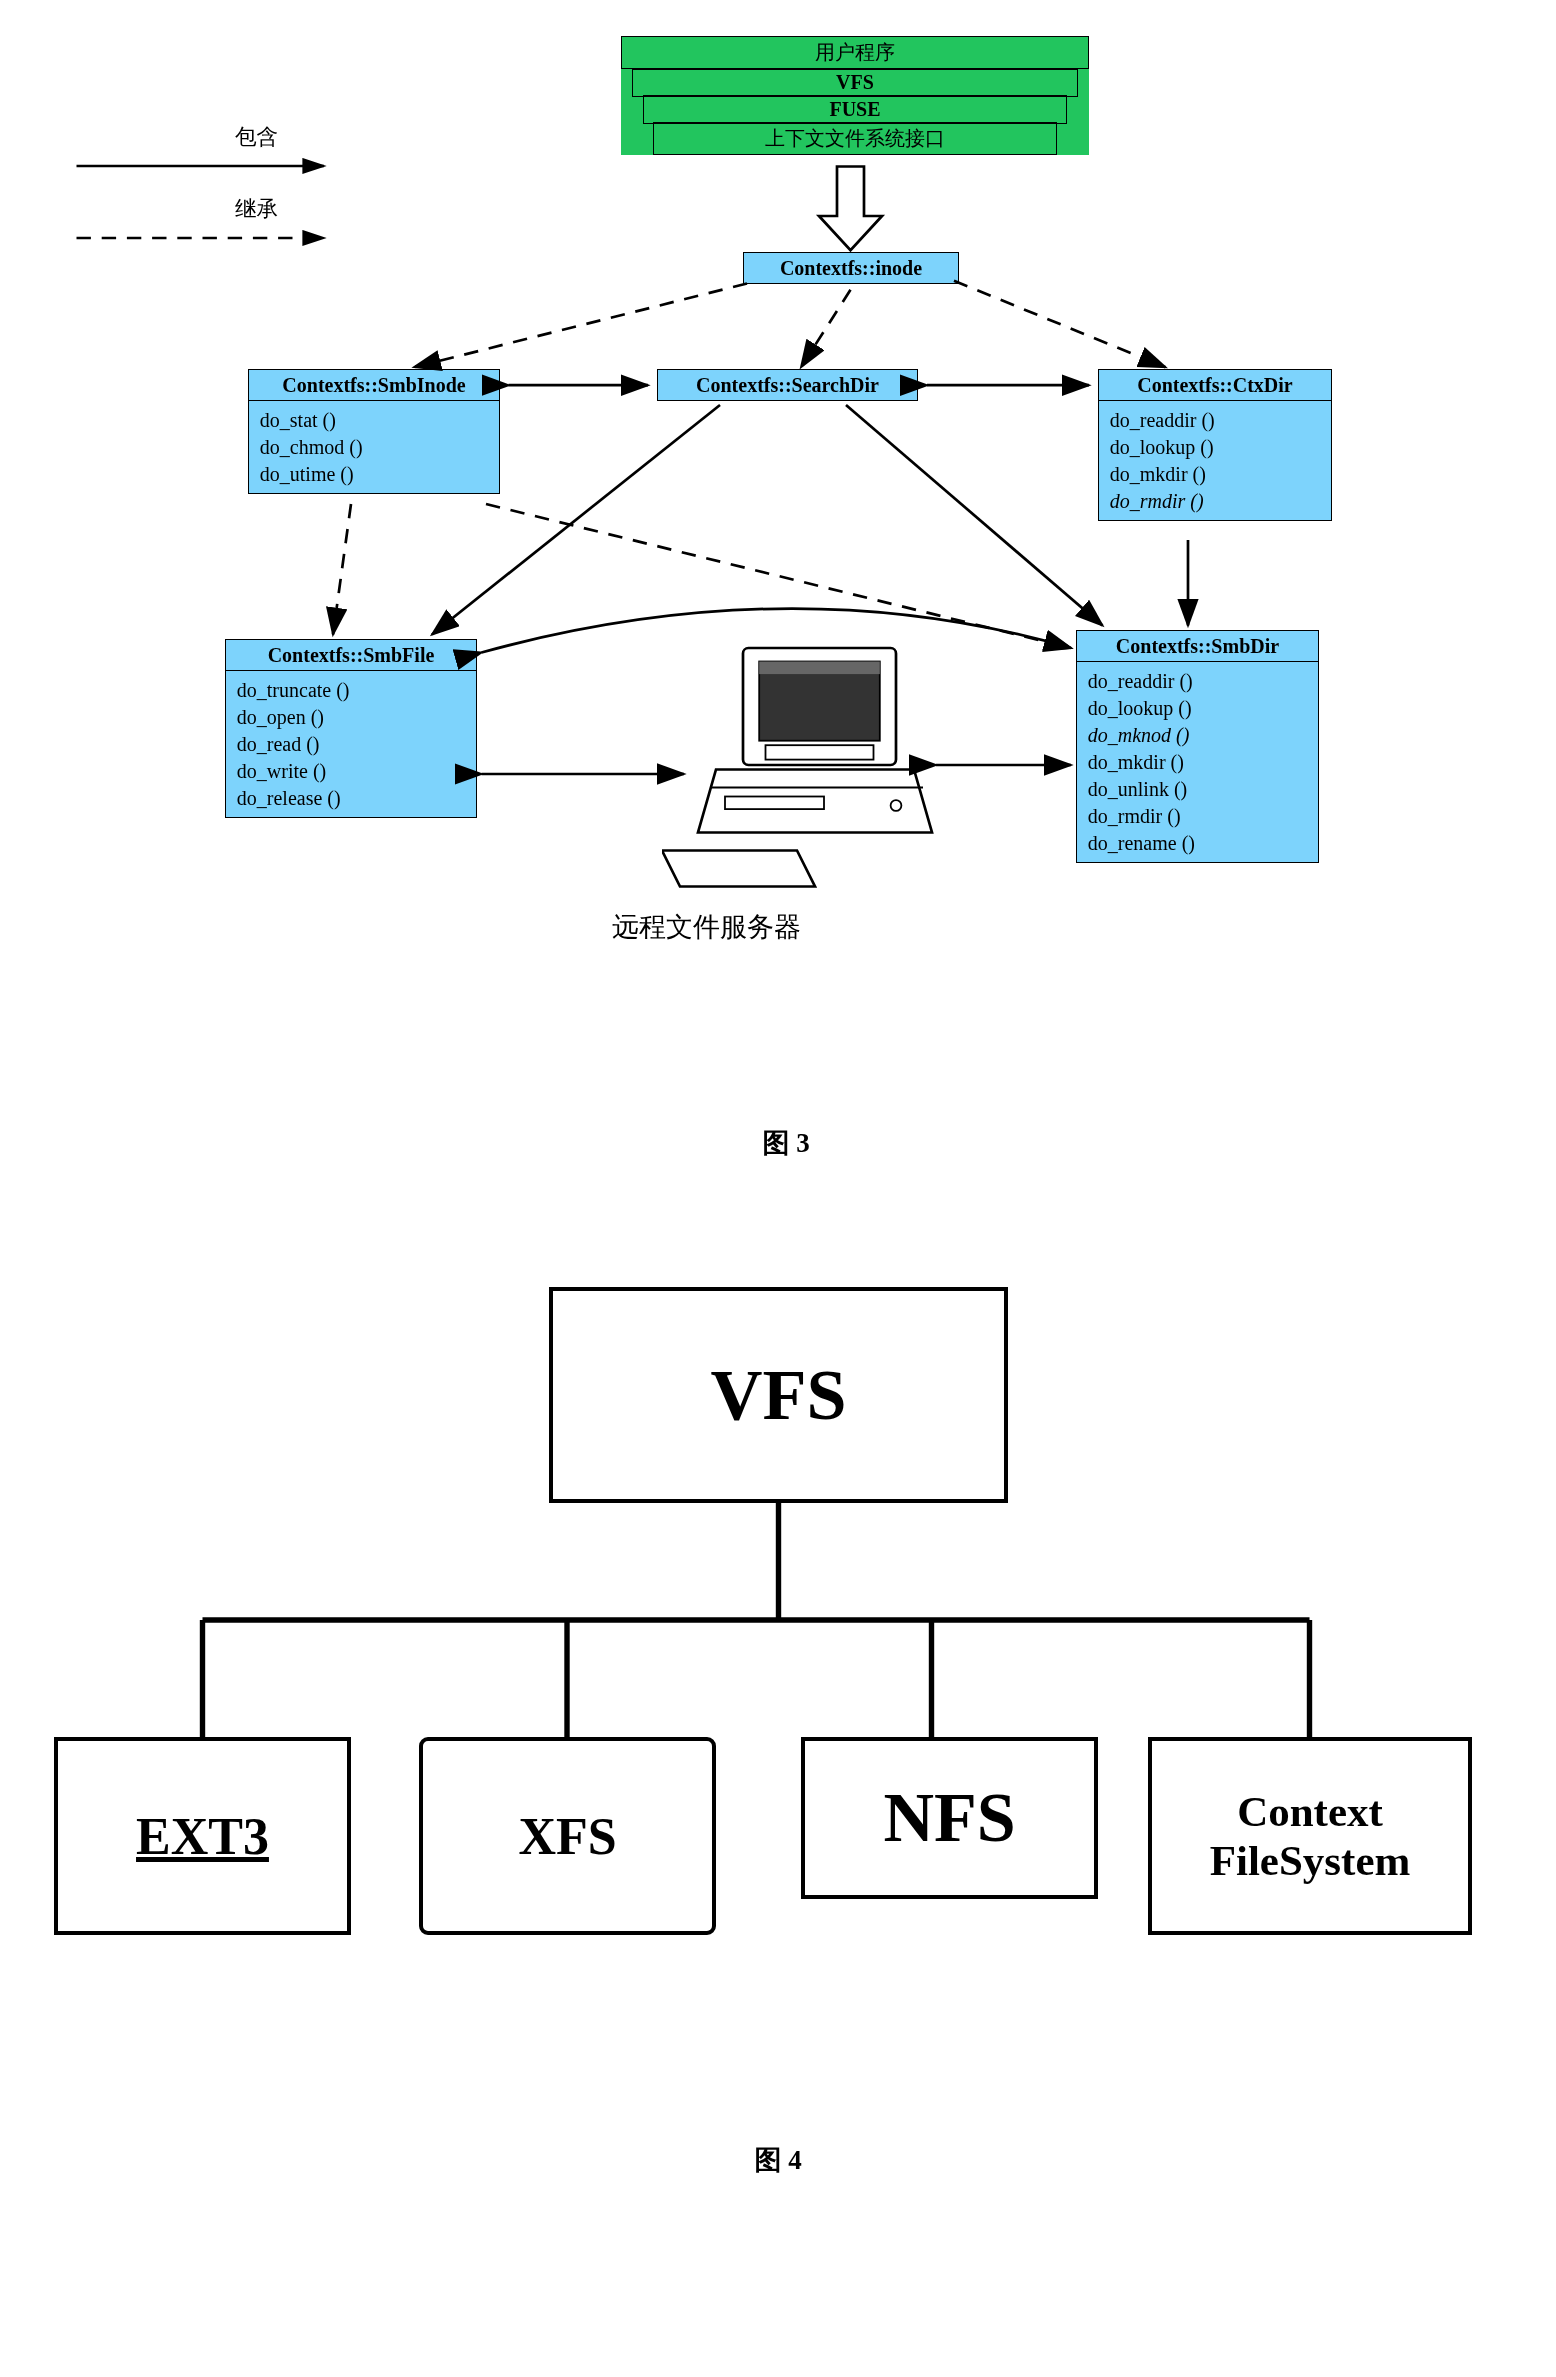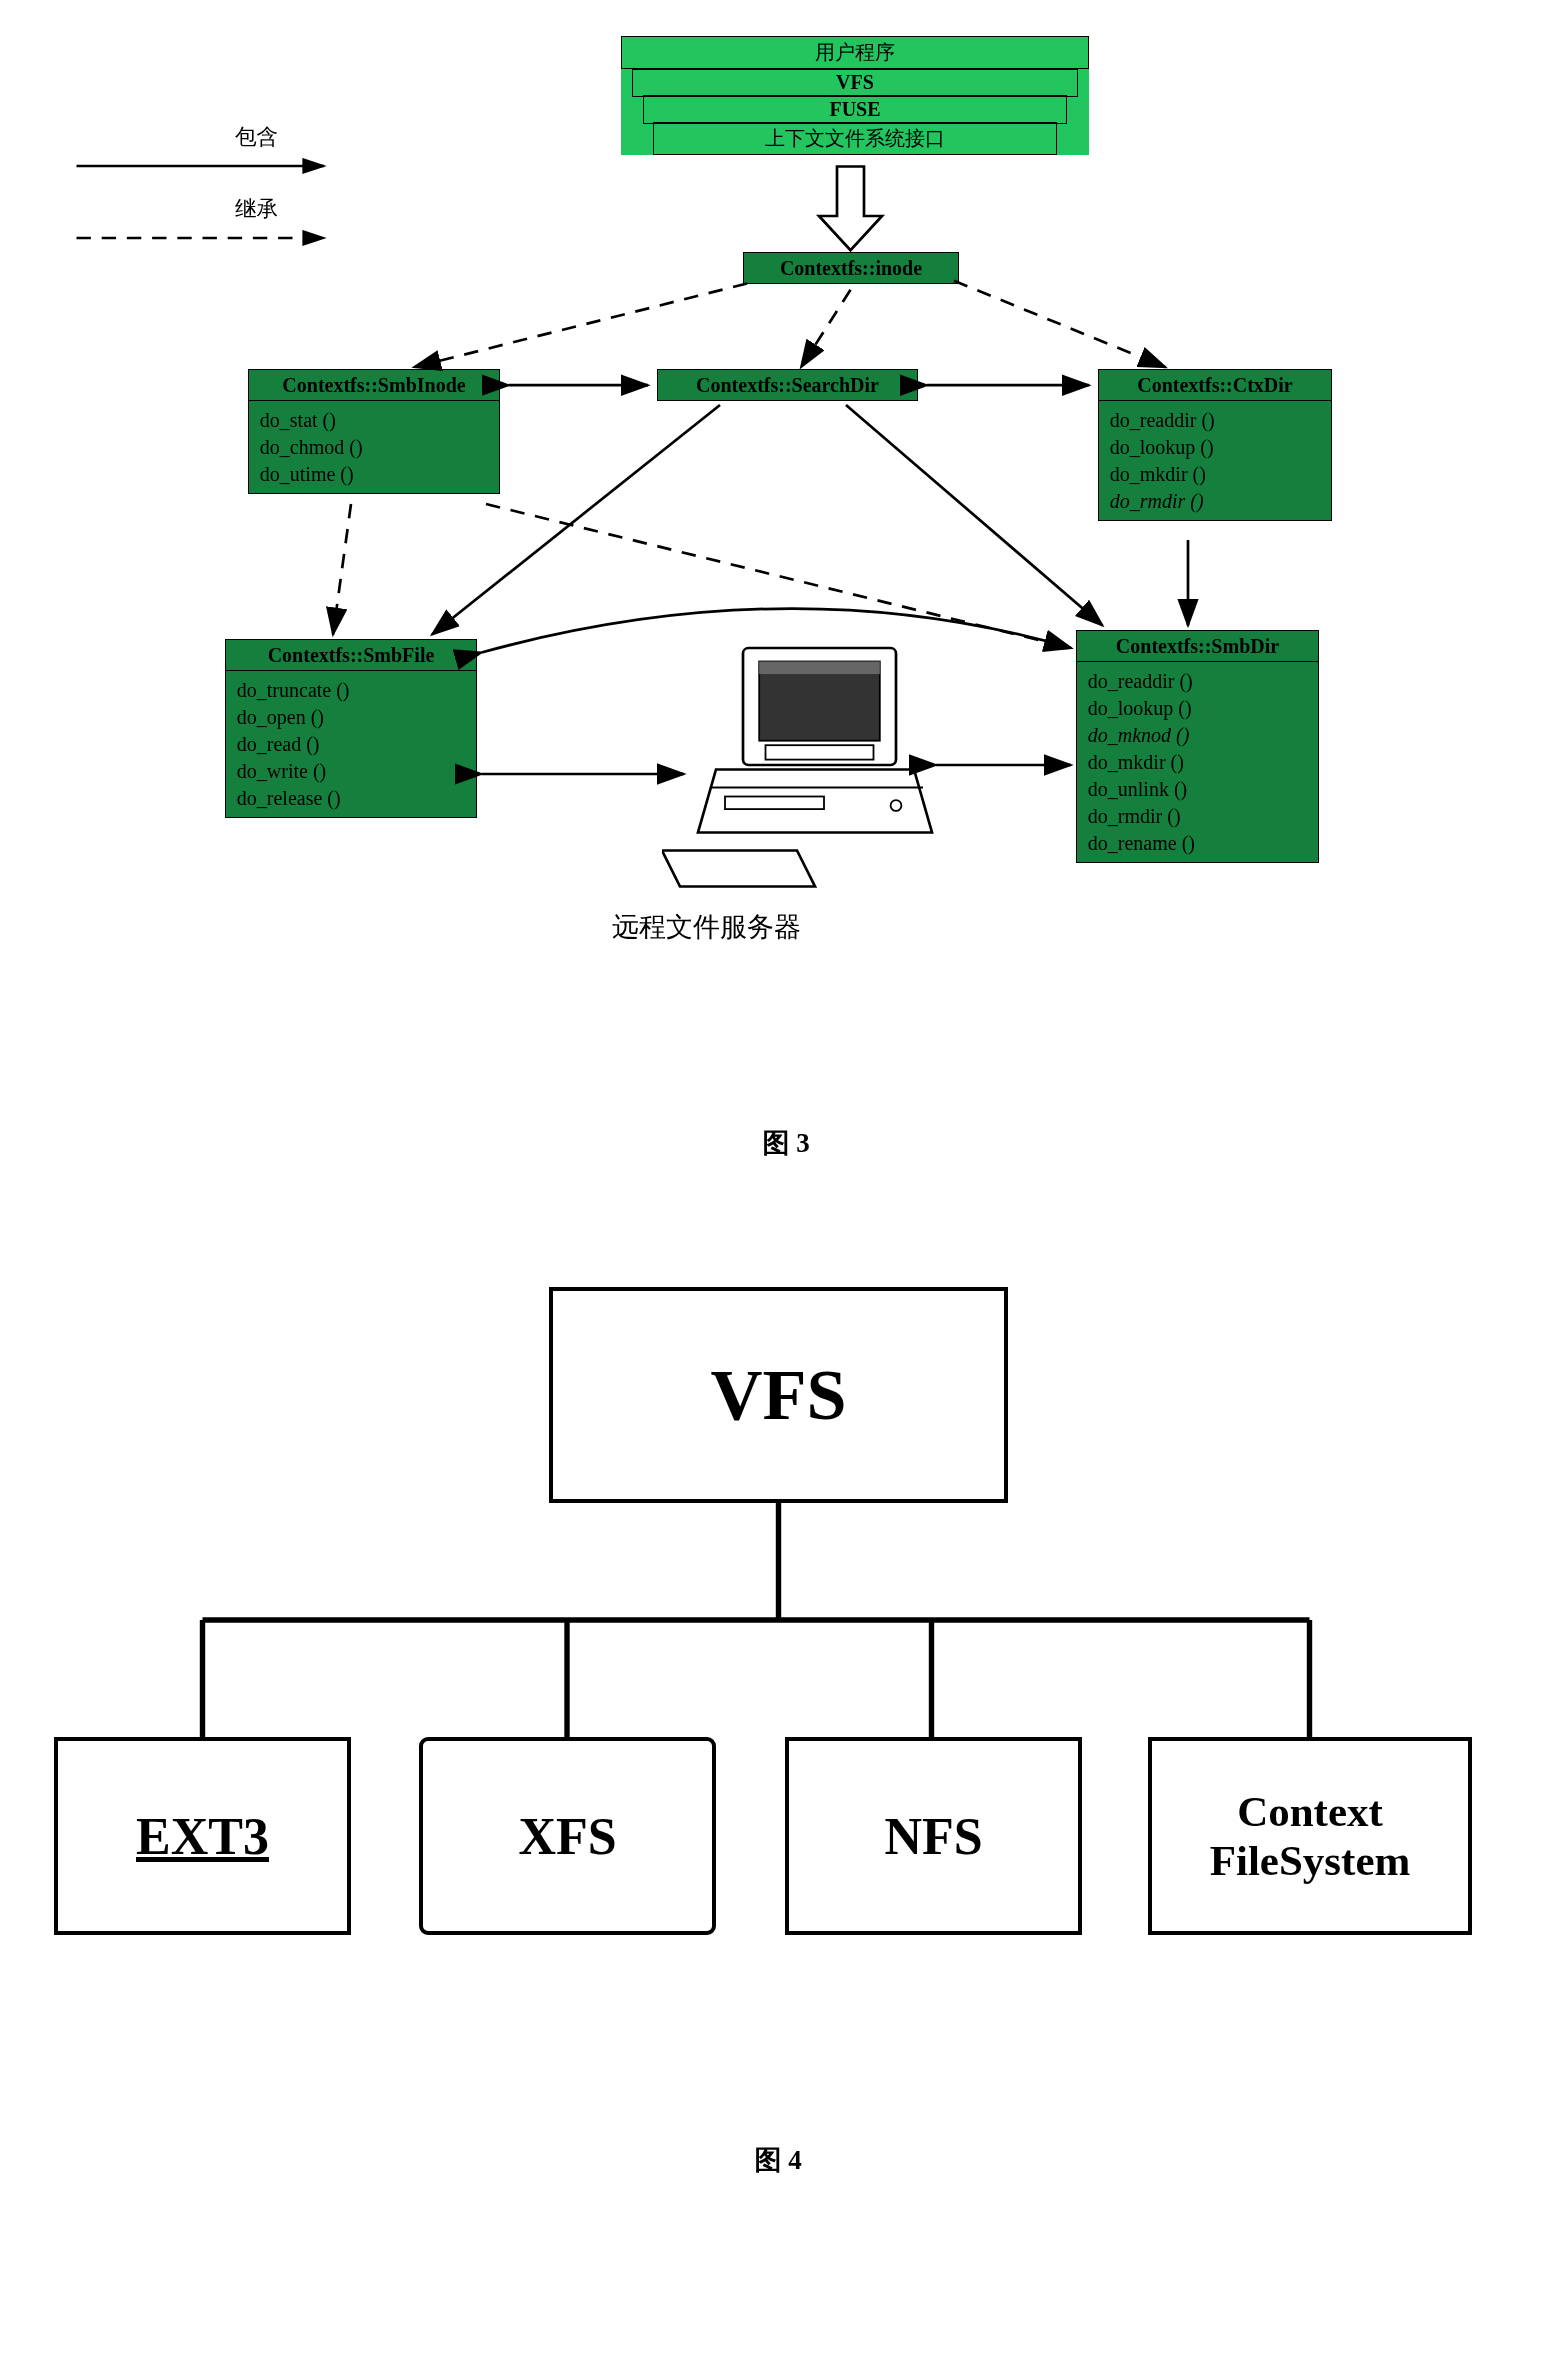--- a/index.html
+++ b/index.html
@@ -31,21 +31,21 @@
     text-align: center;
     font-size: 20px;
   }
   .stack-layer {
     border: 1.8px solid #000;
     text-align: center;
     padding: 1.8px 0;
   }
   .class-box {
     position: absolute;
-    background: #15803d;
+    background: #7dd3fc;
     text-align: left;
   }
   .class-title {
     border: 1.8px solid #000;
     font-weight: bold;
     text-align: center;
     padding: 3.6px 9px;
     font-size: 20px;
   }
   .class-methods {
@@ -231,21 +231,21 @@
     <div class="big-box" style="left:513px; top:54px; width:459px; height:216px; font-size:72px;">
       <span>VFS</span>
     </div>
 
     <div class="big-box" style="left:18px; top:504px; width:297px; height:198px; font-size:52px;text-decoration:underline;">
       <span>EXT3</span>
     </div>
     <div class="big-box" style="left:383px; top:504px; width:297px; height:198px; font-size:52px;border-radius:9px;">
       <span>XFS</span>
     </div>
-    <div class="big-box" style="left:749px; top:504px; width:297px; height:198px; font-size:52px;">
+    <div class="big-box" style="left:765px; top:504px; width:297px; height:162px; font-size:70px;">
       <span>NFS</span>
     </div>
     <div class="big-box" style="left:1112px; top:504px; width:324px; height:198px; font-size:43px; line-height:1.15; flex-direction:column;">
       <span>Context</span>
       <span>FileSystem</span>
     </div>
 
     <svg class="overlay" width="1485" height="810" viewBox="0 0 1650 900">
       <g stroke="#000" stroke-width="6" fill="none">
 

